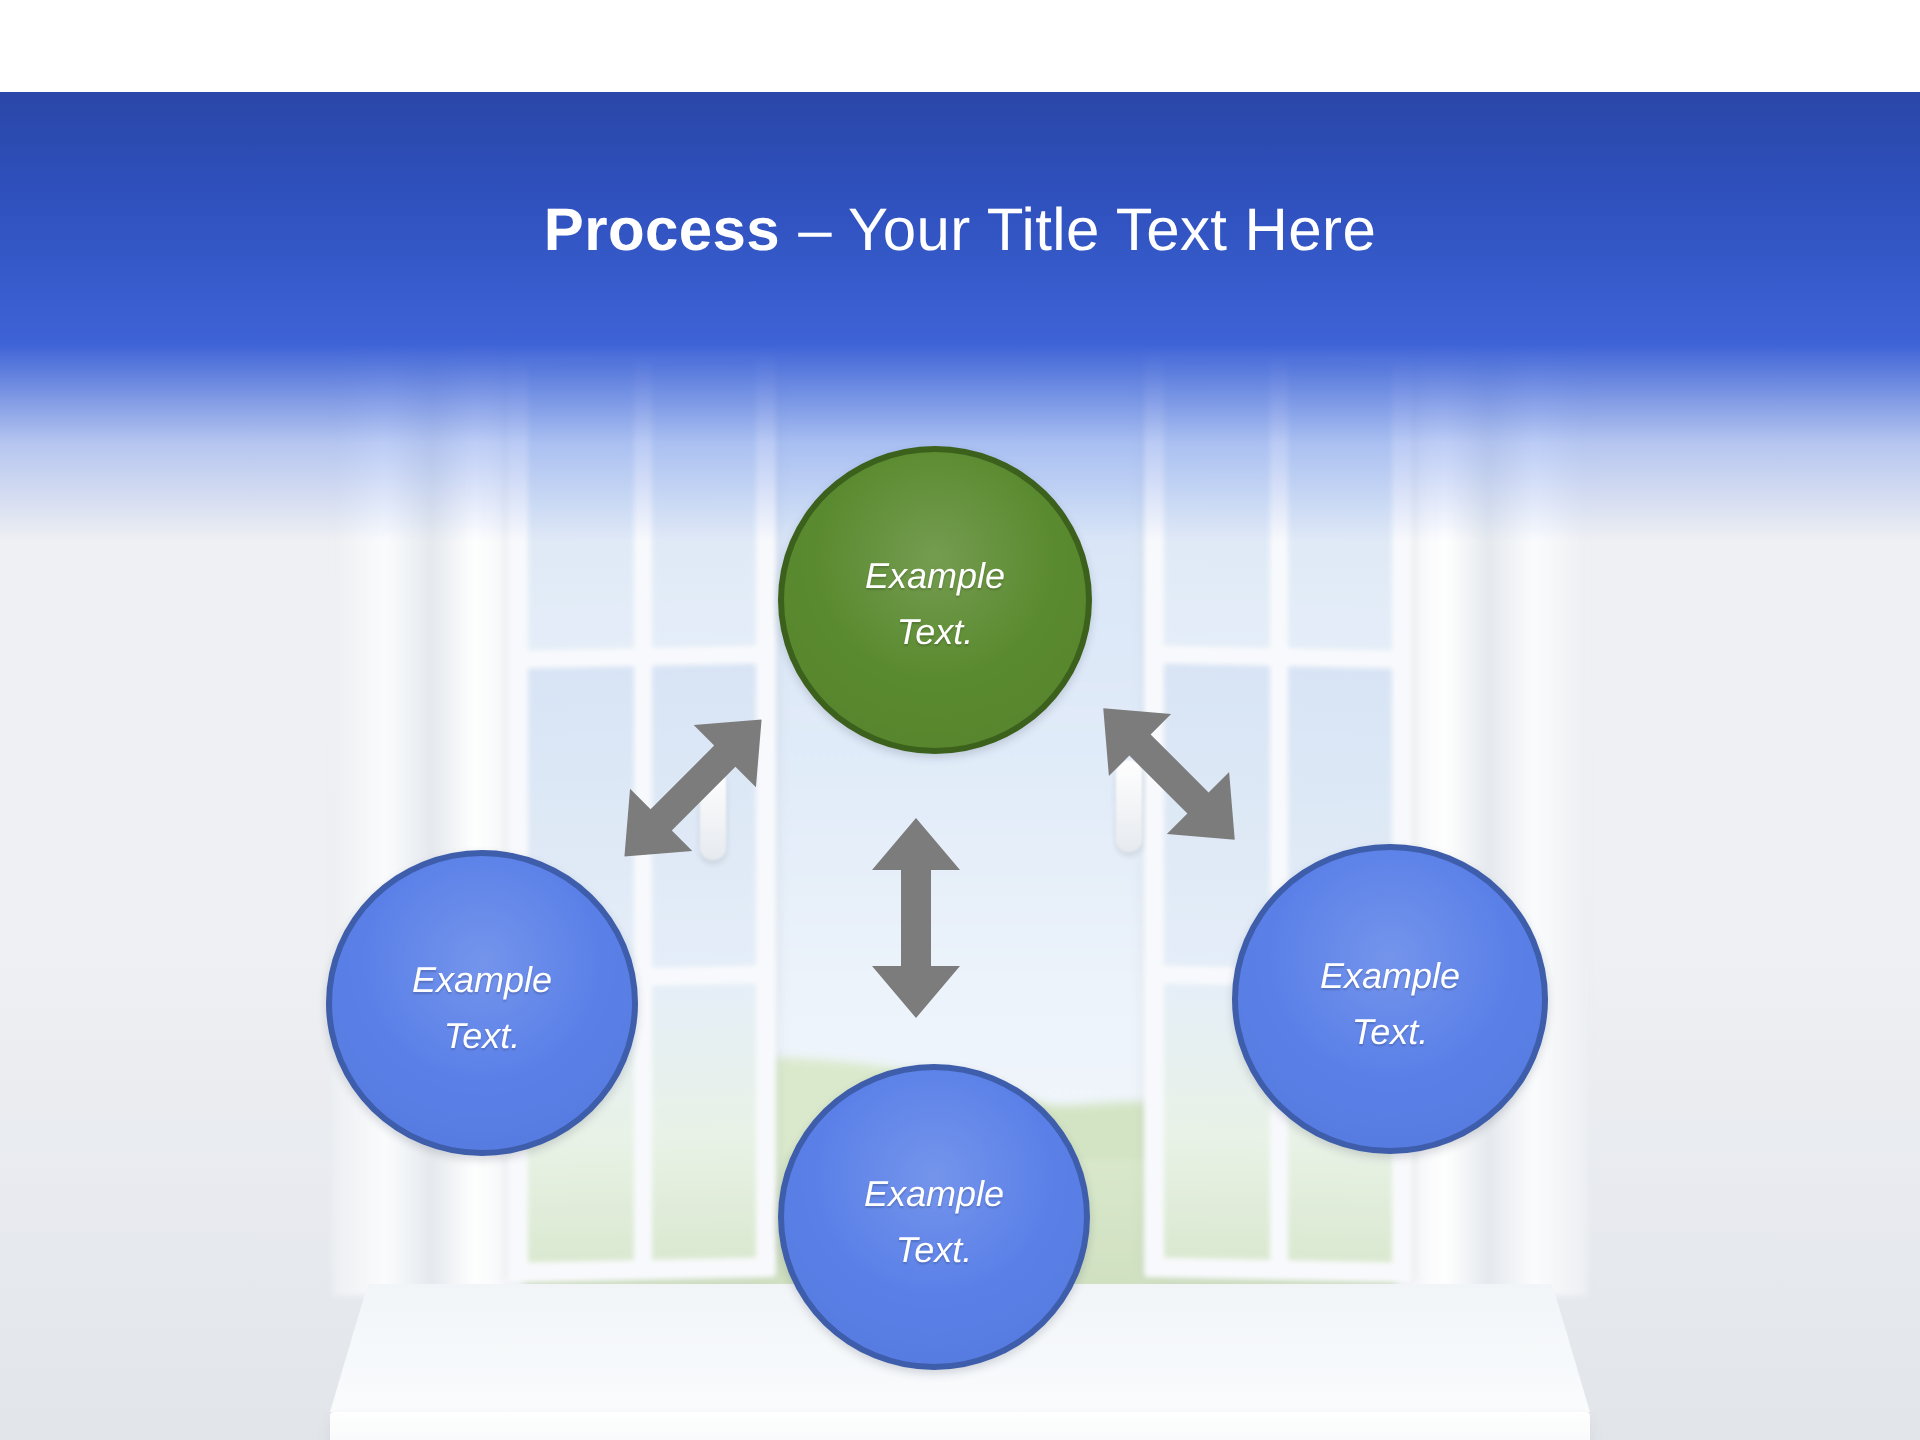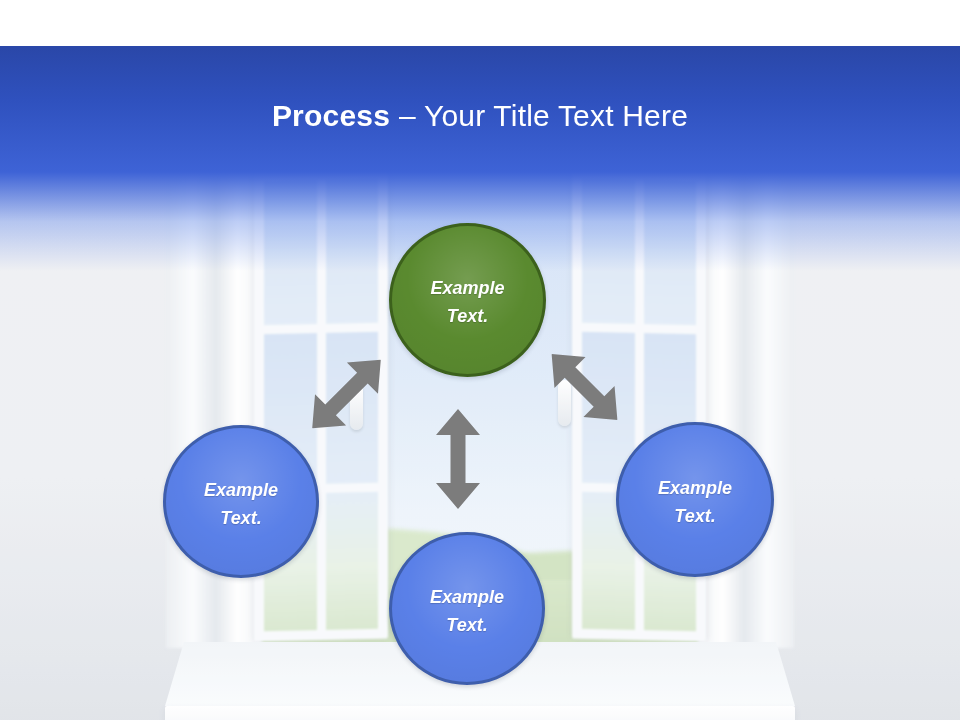--- a/index.html
+++ b/index.html
@@ -56,21 +56,21 @@
         rgba(165,190,245,0) 100%);}
   .title{position:absolute;left:0;top:52px;width:960px;text-align:center;
          font-size:30px;line-height:36px;color:var(--title-color,#ffffff);letter-spacing:0.2px;}
   .title .emph{font-weight:700;margin-right:9px;}
 
   
   .node{position:absolute;border-radius:50%;box-sizing:border-box;
         border:3px solid var(--border);background-color:var(--fill);
         background-image:radial-gradient(circle at 50% 36%,rgba(255,255,255,0.16),rgba(255,255,255,0) 50%,rgba(0,0,0,0.06) 100%);
         display:flex;flex-direction:column;align-items:center;justify-content:center;
-        color:#fff;font-weight:700;font-style:italic;font-size:18px;line-height:28px;
+        color:#fff;font-weight:400;font-style:italic;font-size:18px;line-height:28px;
         text-align:right;padding-top:4px;
         text-shadow:0 1px 1px rgba(0,0,0,0.18);box-shadow:0 2px 4px rgba(40,50,70,0.18);}
   .node-top{left:389px;top:177px;width:157px;height:154px;}
   .node-left{left:163px;top:379px;width:156px;height:153px;}
   .node-right{left:616px;top:376px;width:158px;height:155px;}
   .node-bottom{left:389px;top:486px;width:156px;height:153px;}
 
   
   .arrow{position:absolute;}
   .arrow-vertical{left:408px;top:391px;width:100px;height:44px;transform:rotate(90deg);}

